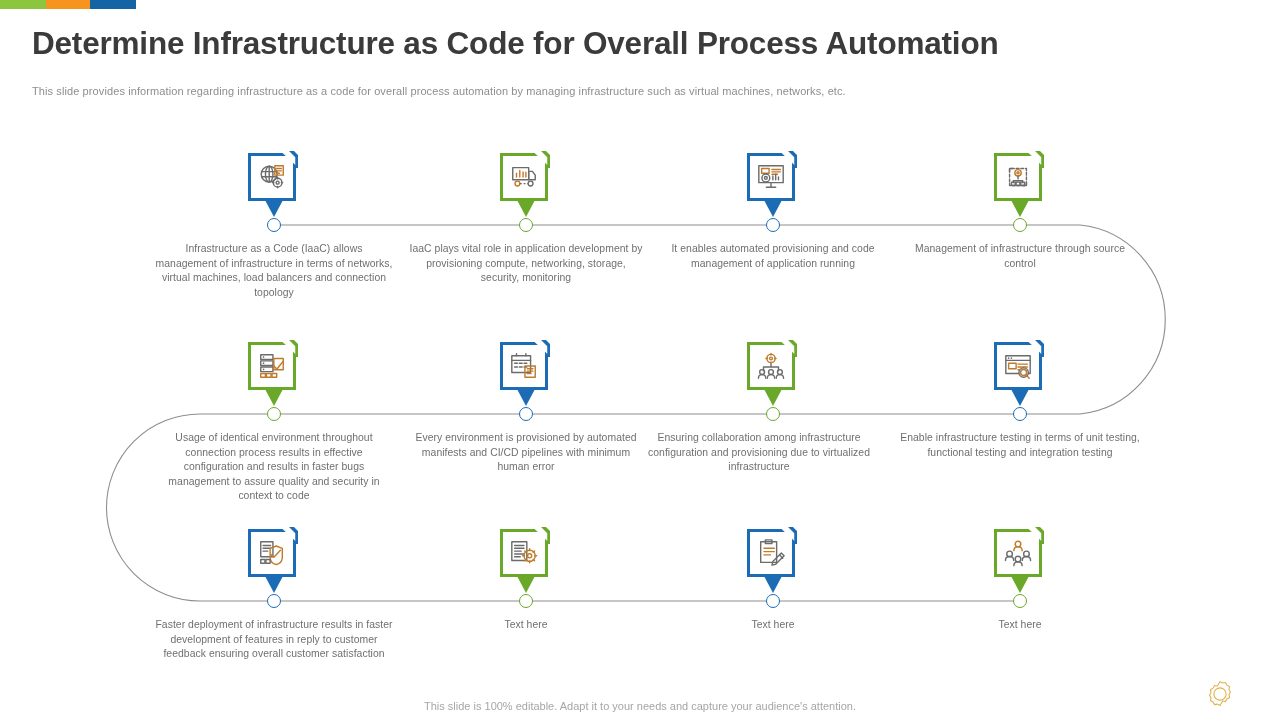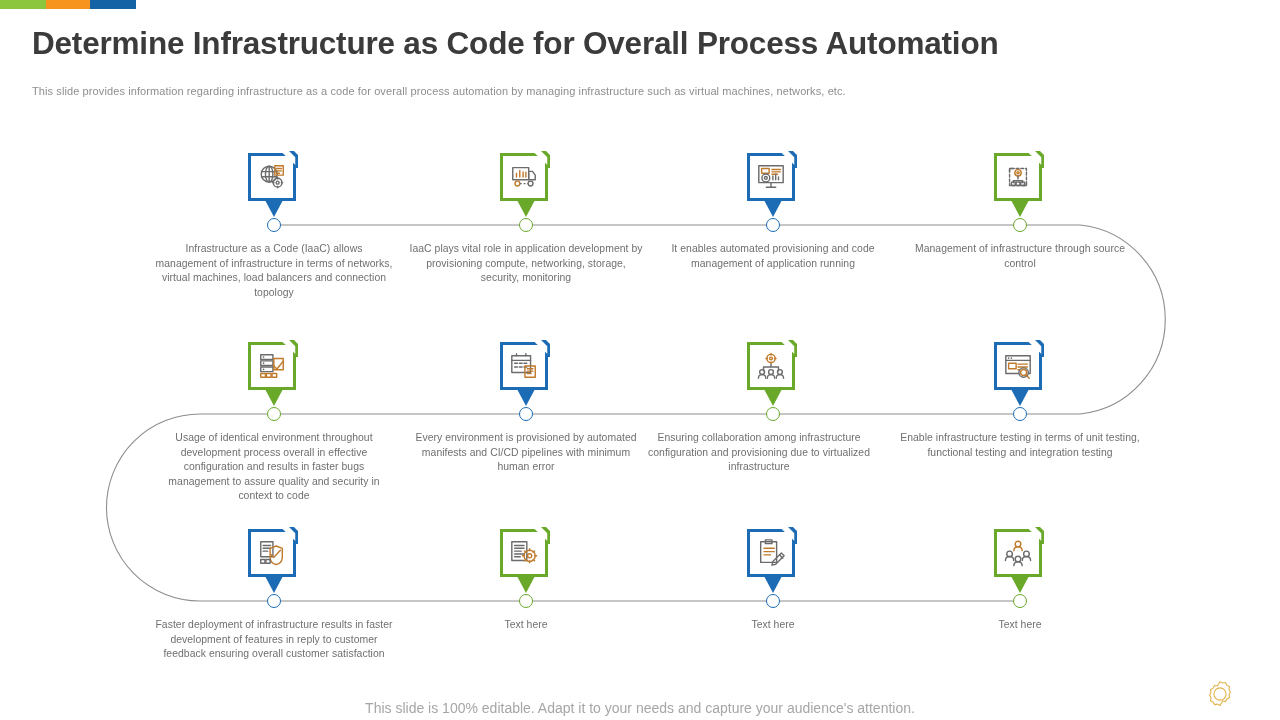--- a/index.html
+++ b/index.html
@@ -63,21 +63,21 @@
   }
 
   
   .cap{
     position:absolute;text-align:center;color:#6f6f6f;
     font-size:10.4px;line-height:14.6px;letter-spacing:.05px;
   }
 
   .footer{
     position:absolute;left:0;top:700px;width:1280px;text-align:center;
-    font-size:14px;color:#a6a6a6;
+    font-size:11px;color:#a6a6a6;
   }
   .logo{position:absolute;left:1203px;top:677px;width:34px;height:34px;}
 </style>
 </head>
 <body>
 
 <div class="slide">
 
   <div class="accentbar accent-green"></div>
   <div class="accentbar accent-orange"></div>
@@ -356,21 +356,21 @@
 
   <svg class="logo" viewBox="0 0 40 40">
     <path d="M20 5.5 l3.1 1.6 3.4-.6 1.6 3.1 3.1 1.6-.6 3.4 1.6 3.1-1.6 3.1.6 3.4-3.1 1.6-1.6 3.1-3.4-.6L20 33.5l-3.1-1.6-3.4.6-1.6-3.1-3.1-1.6.6-3.4L7.8 21.2l1.6-3.1-.6-3.4 3.1-1.6 1.6-3.1 3.4.6z" fill="none" stroke="#e0b24a" stroke-width="1.3"></path>
     <circle cx="20" cy="20" r="7.2" fill="none" stroke="#e0b24a" stroke-width="1.3"></circle>
   </svg>
 
 <div class="cap" style="left: 154px; top: 242px; width: 240px; text-align: center;">Infrastructure as a Code (IaaC) allows management of infrastructure in terms of networks, virtual machines, load balancers and connection topology</div>
     <div class="cap" style="left: 406px; top: 242px; width: 240px;">IaaC plays vital role in application development by provisioning compute, networking, storage, security, monitoring</div>
     <div class="cap" style="left: 653px; top: 242px; width: 240px;">It enables automated provisioning and code management of application running</div>
     <div class="cap" style="left: 900px; top: 242px; width: 240px;">Management of infrastructure through source control</div>
-    <div class="cap" style="left: 154px; top: 431px; width: 240px;">Usage of identical environment throughout development process overall in effective configuration and results in faster bugs management to assure quality and security in context to code</div>
+    <div class="cap" style="left: 154px; top: 431px; width: 240px;">Usage of identical environment throughout connection process results in effective configuration and results in faster bugs management to assure quality and security in context to code</div>
     <div class="cap" style="left: 406px; top: 431px; width: 240px;">Every  environment is provisioned by automated manifests and CI/CD pipelines with minimum human error</div>
     <div class="cap" style="left: 639px; top: 431px; width: 240px;">Ensuring collaboration among infrastructure configuration and provisioning due to virtualized infrastructure</div>
     <div class="cap" style="left: 900px; top: 431px; width: 240px;">Enable infrastructure testing in terms of unit testing, functional testing and integration testing</div>
     <div class="cap" style="left: 154px; top: 618px; width: 240px;">Faster deployment of infrastructure results in faster development of features in reply to customer feedback ensuring overall customer satisfaction</div>
     <div class="cap" style="left: 406px; top: 618px; width: 240px;">Text here</div>
     <div class="cap" style="left: 653px; top: 618px; width: 240px;">Text here</div>
     <div class="cap" style="left: 900px; top: 618px; width: 240px;">Text here</div>
   </div>
 
 </body></html>

